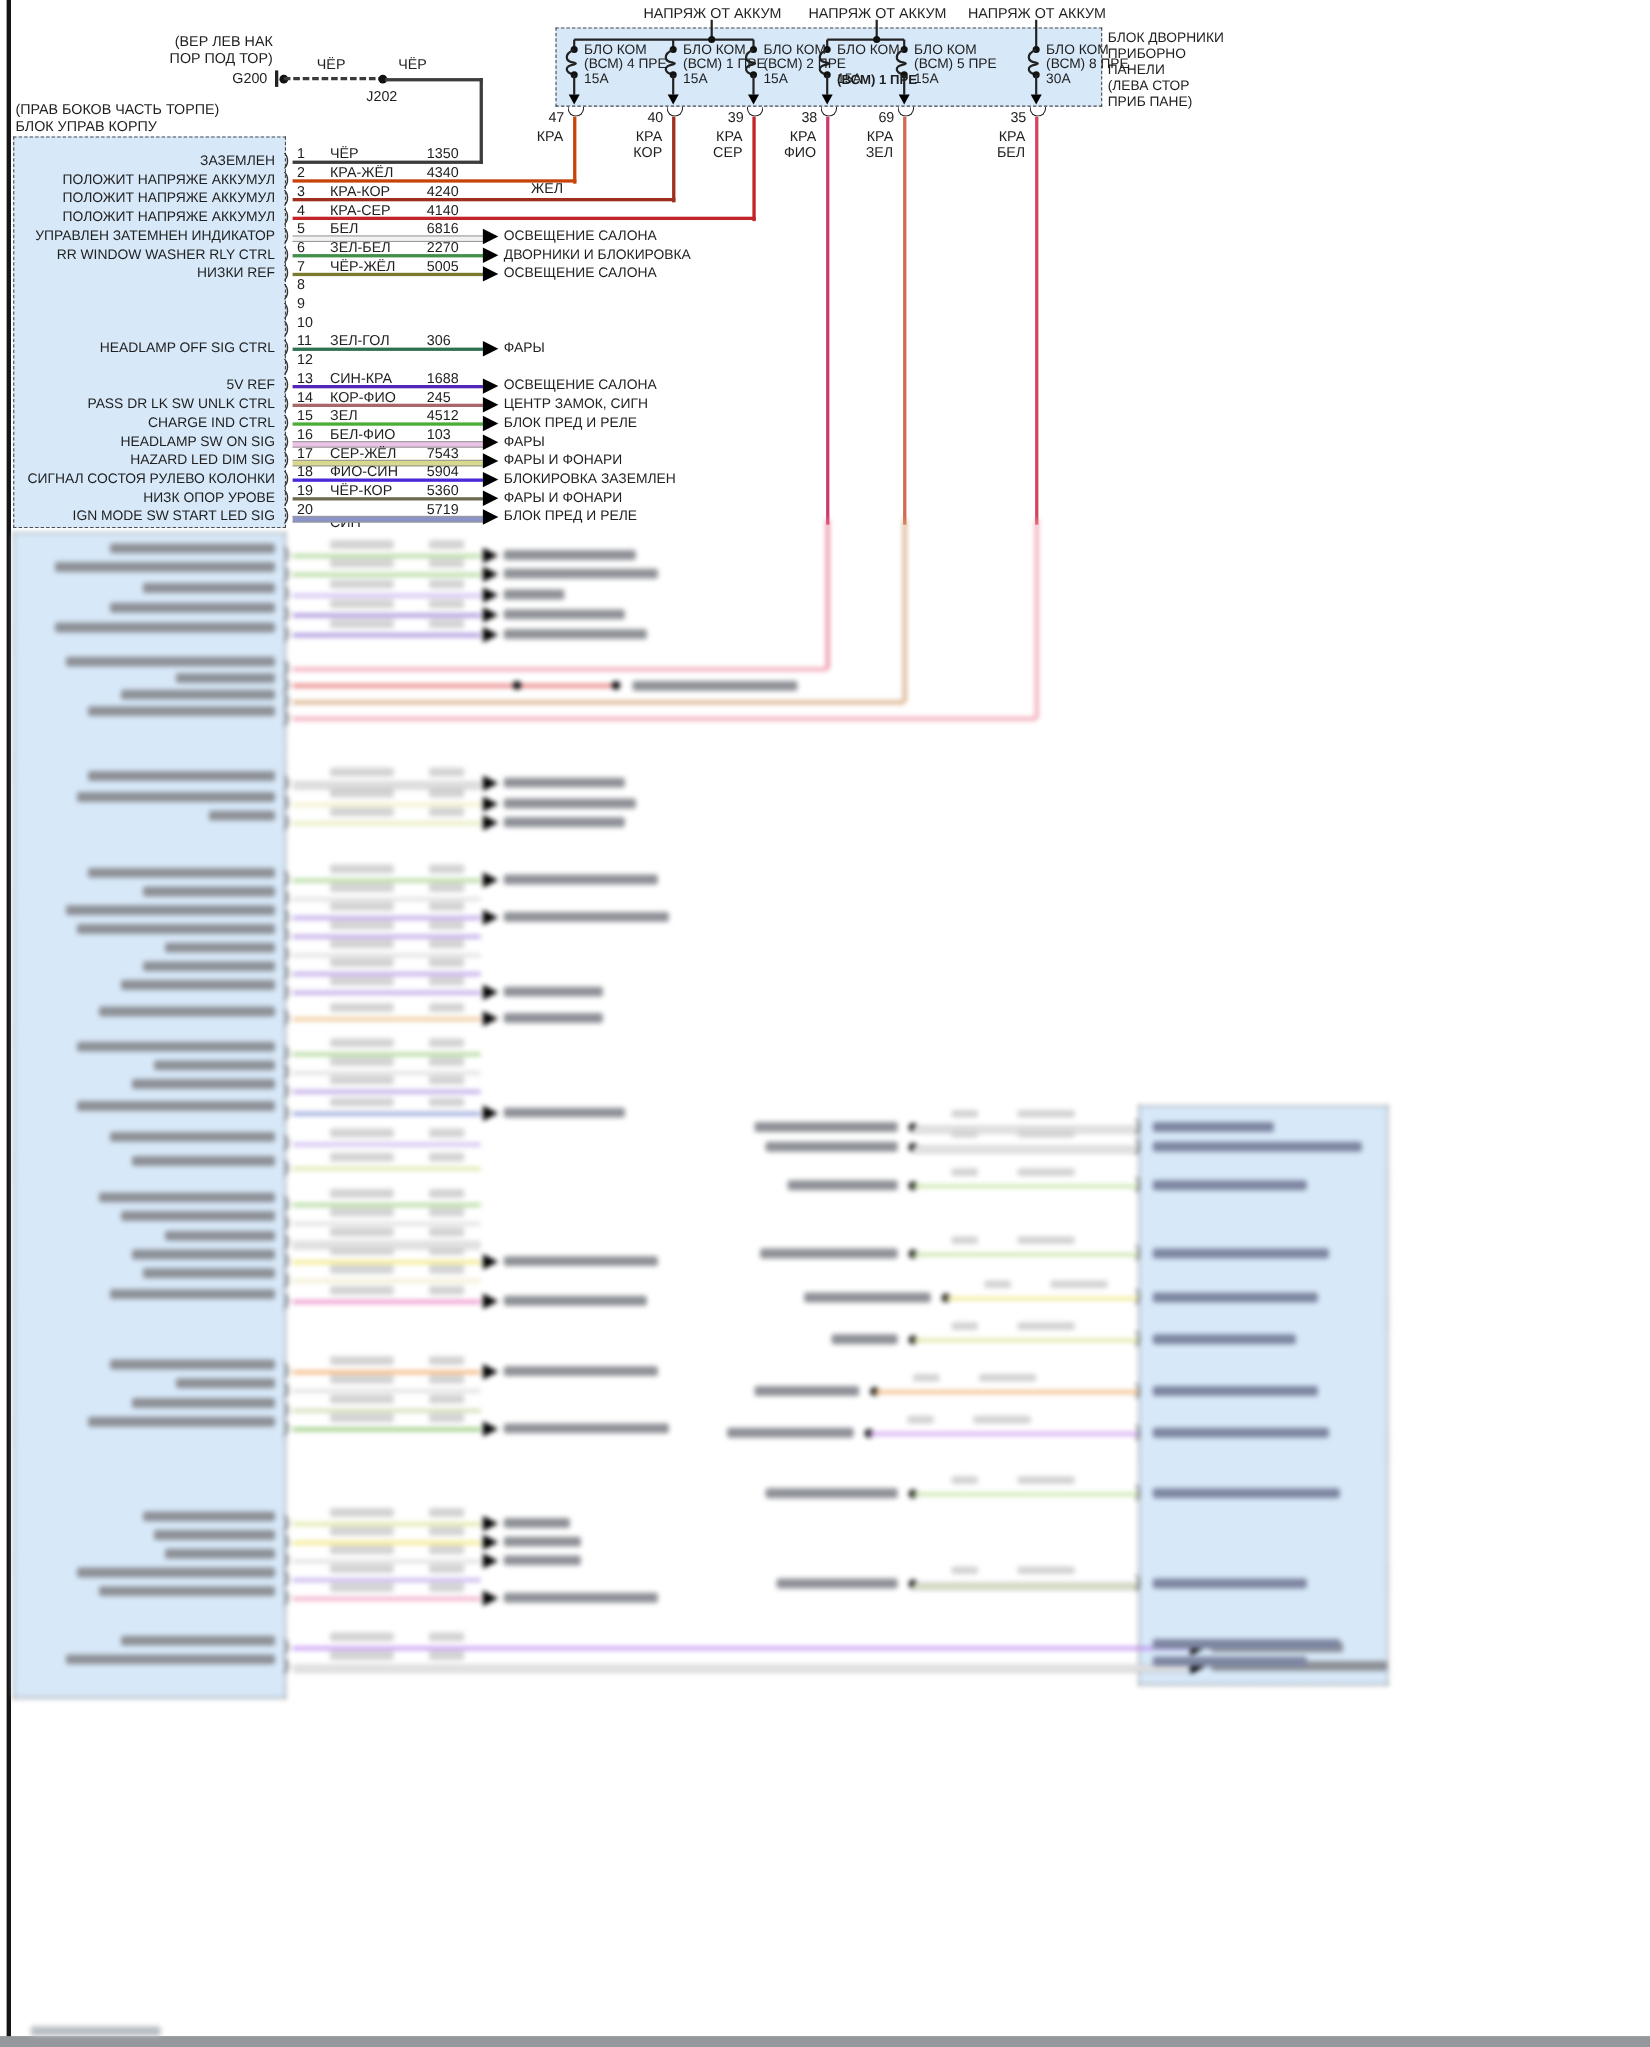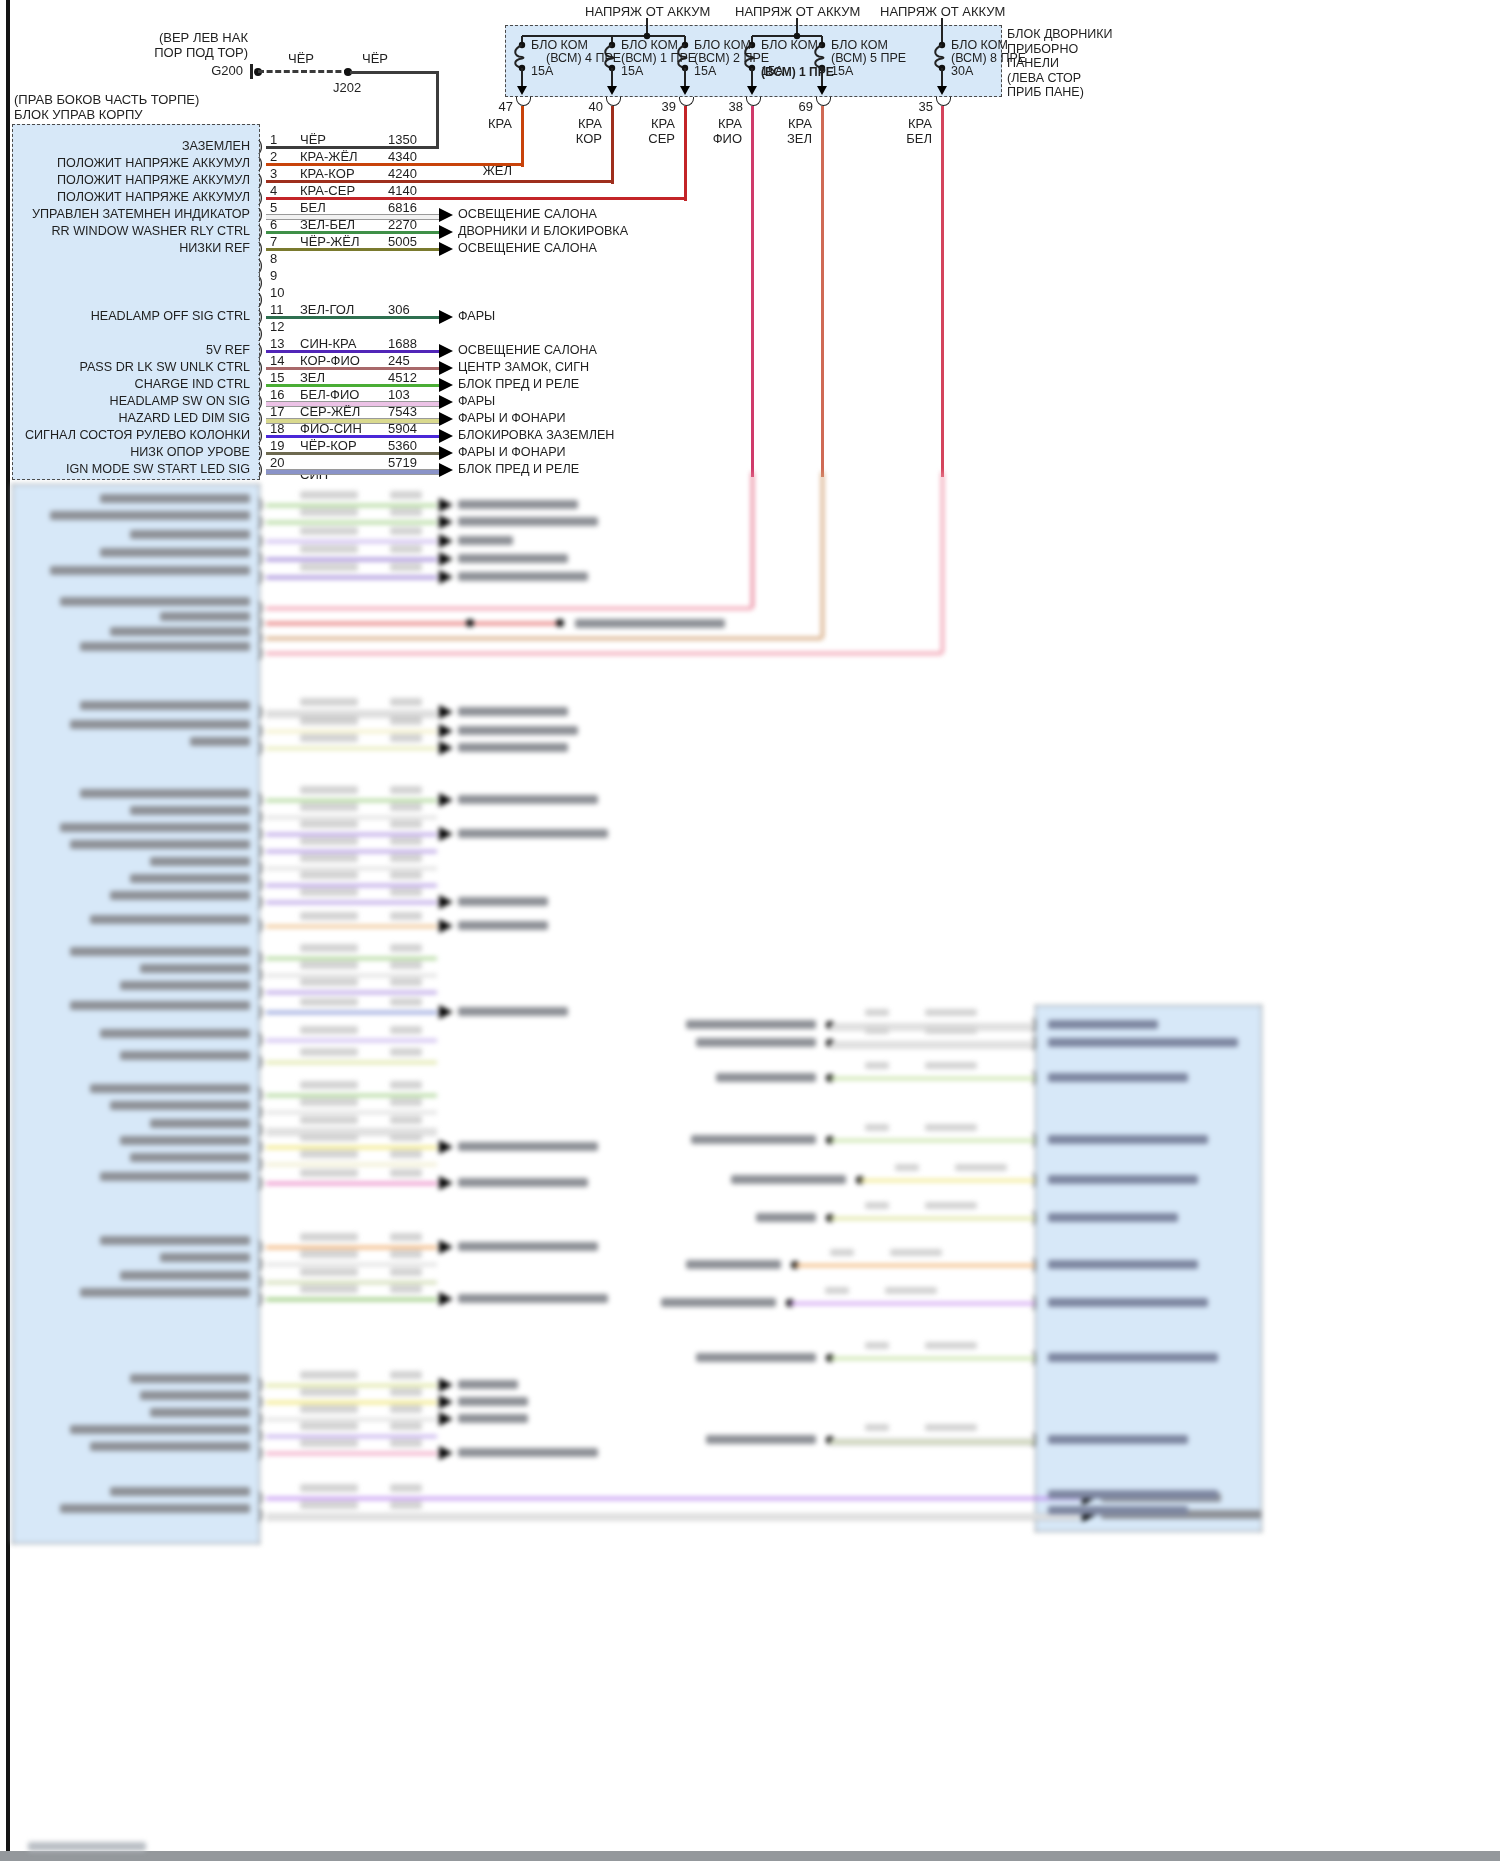--- a/index.html
+++ b/index.html
@@ -81,21 +81,21 @@
           <path d="M 942 45 C 933 49, 933 56, 942 57 C 944 57.5, 944 58, 942 58.5 C 933 60, 933 66, 942 68" fill="none" stroke="#222" stroke-width="2"></path>
           <circle cx="942" cy="68" r="3.2" fill="#111"></circle>
           <line x1="942" y1="68" x2="942" y2="86" stroke="#222" stroke-width="2"></line>
         </svg>
         <div class="txt" style="left: 585px; top: 4px; font-size: 13px;">НАПРЯЖ ОТ АККУМ</div>
         <div class="txt" style="left: 735px; top: 4px; font-size: 13px;">НАПРЯЖ ОТ АККУМ</div>
         <div class="txt" style="left: 880px; top: 4px; font-size: 13px;">НАПРЯЖ ОТ АККУМ</div>
         <div class="downarrow" style="left: 517px; top: 86px;"></div>
         <div class="cup" style="left: 515.5px; top: 97px;"></div>
         <div class="txt" style="left: 531px; top: 38px; font-size: 12.5px;">БЛО КОМ</div>
-        <div class="txt" style="left: 531px; top: 51px; font-size: 12.5px; margin-left: 15px;">(ВСМ) 4 ПРЕ</div>
+        <div class="txt" style="left: 531px; top: 51px; font-size: 12.5px;">(ВСМ) 4 ПРЕ</div>
         <div class="txt" style="left: 531px; top: 64px; font-size: 12.5px;">15А</div>
         <div class="txt rt" style="right: 987px; top: 99px; font-size: 13px;">47</div>
         <div class="txt rt" style="right: 988px; top: 116px; font-size: 13px;">КРА</div>
         <div class="txt rt" style="right: 988px; top: 131px; font-size: 13px; margin-top: 32px;">ЖЁЛ</div>
         <div class="vwire" style="left: 520.5px; top: 106px; height: 61px; background: rgb(200, 67, 10);"></div>
         <div class="downarrow" style="left: 607px; top: 86px;"></div>
         <div class="cup" style="left: 605.5px; top: 97px;"></div>
         <div class="txt" style="left: 621px; top: 38px; font-size: 12.5px;">БЛО КОМ</div>
         <div class="txt" style="left: 621px; top: 51px; font-size: 12.5px;">(ВСМ) 1 ПРЕ</div>
         <div class="txt" style="left: 621px; top: 64px; font-size: 12.5px;">15А</div>

